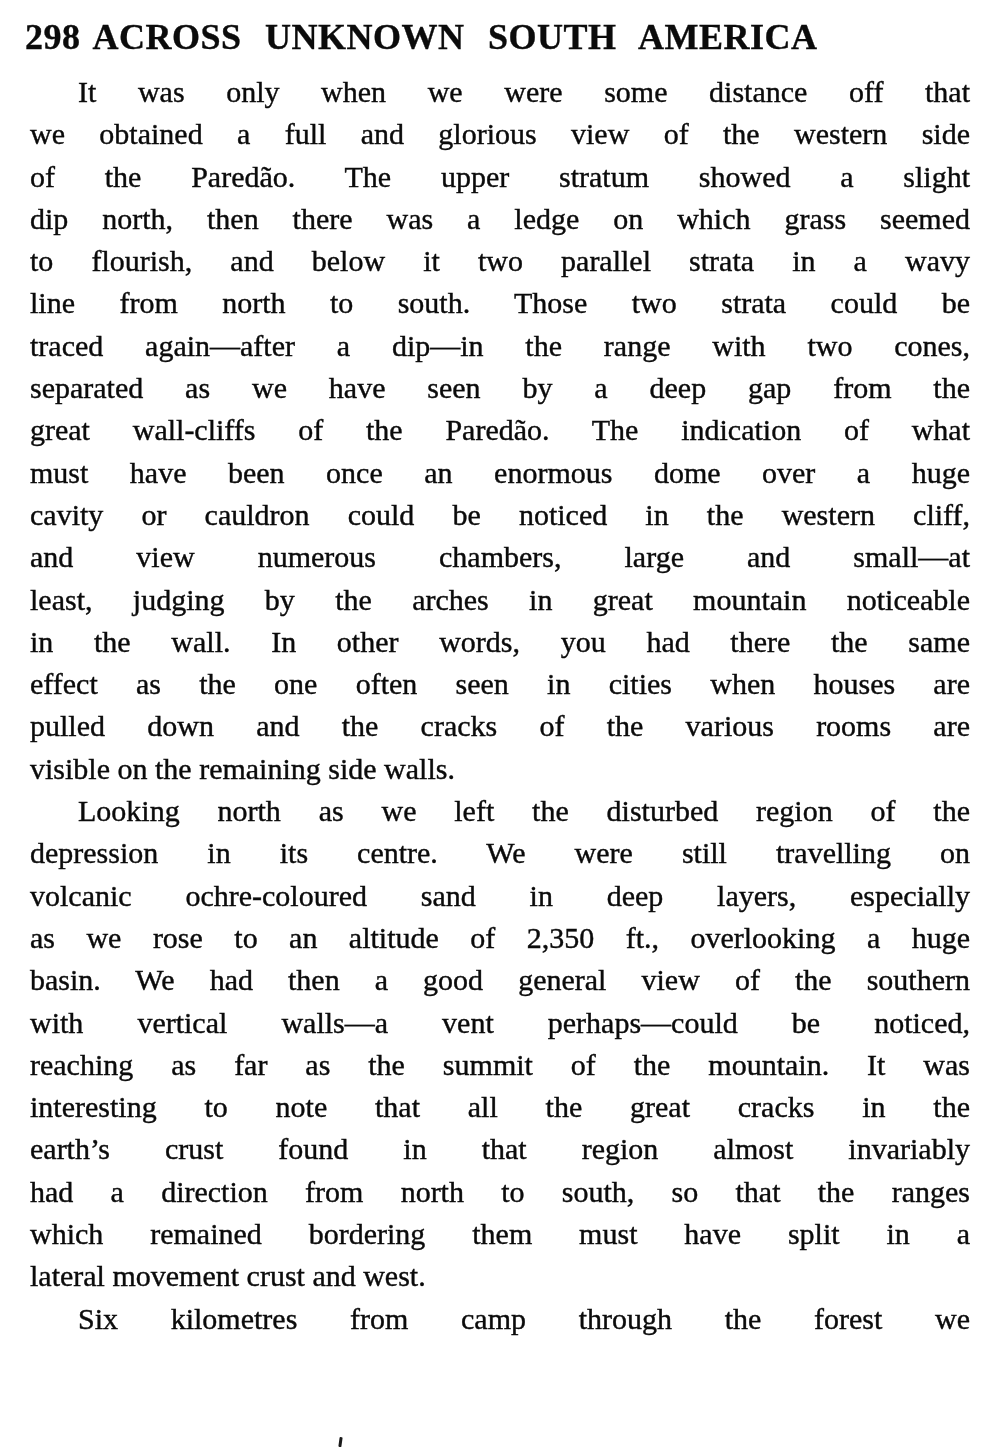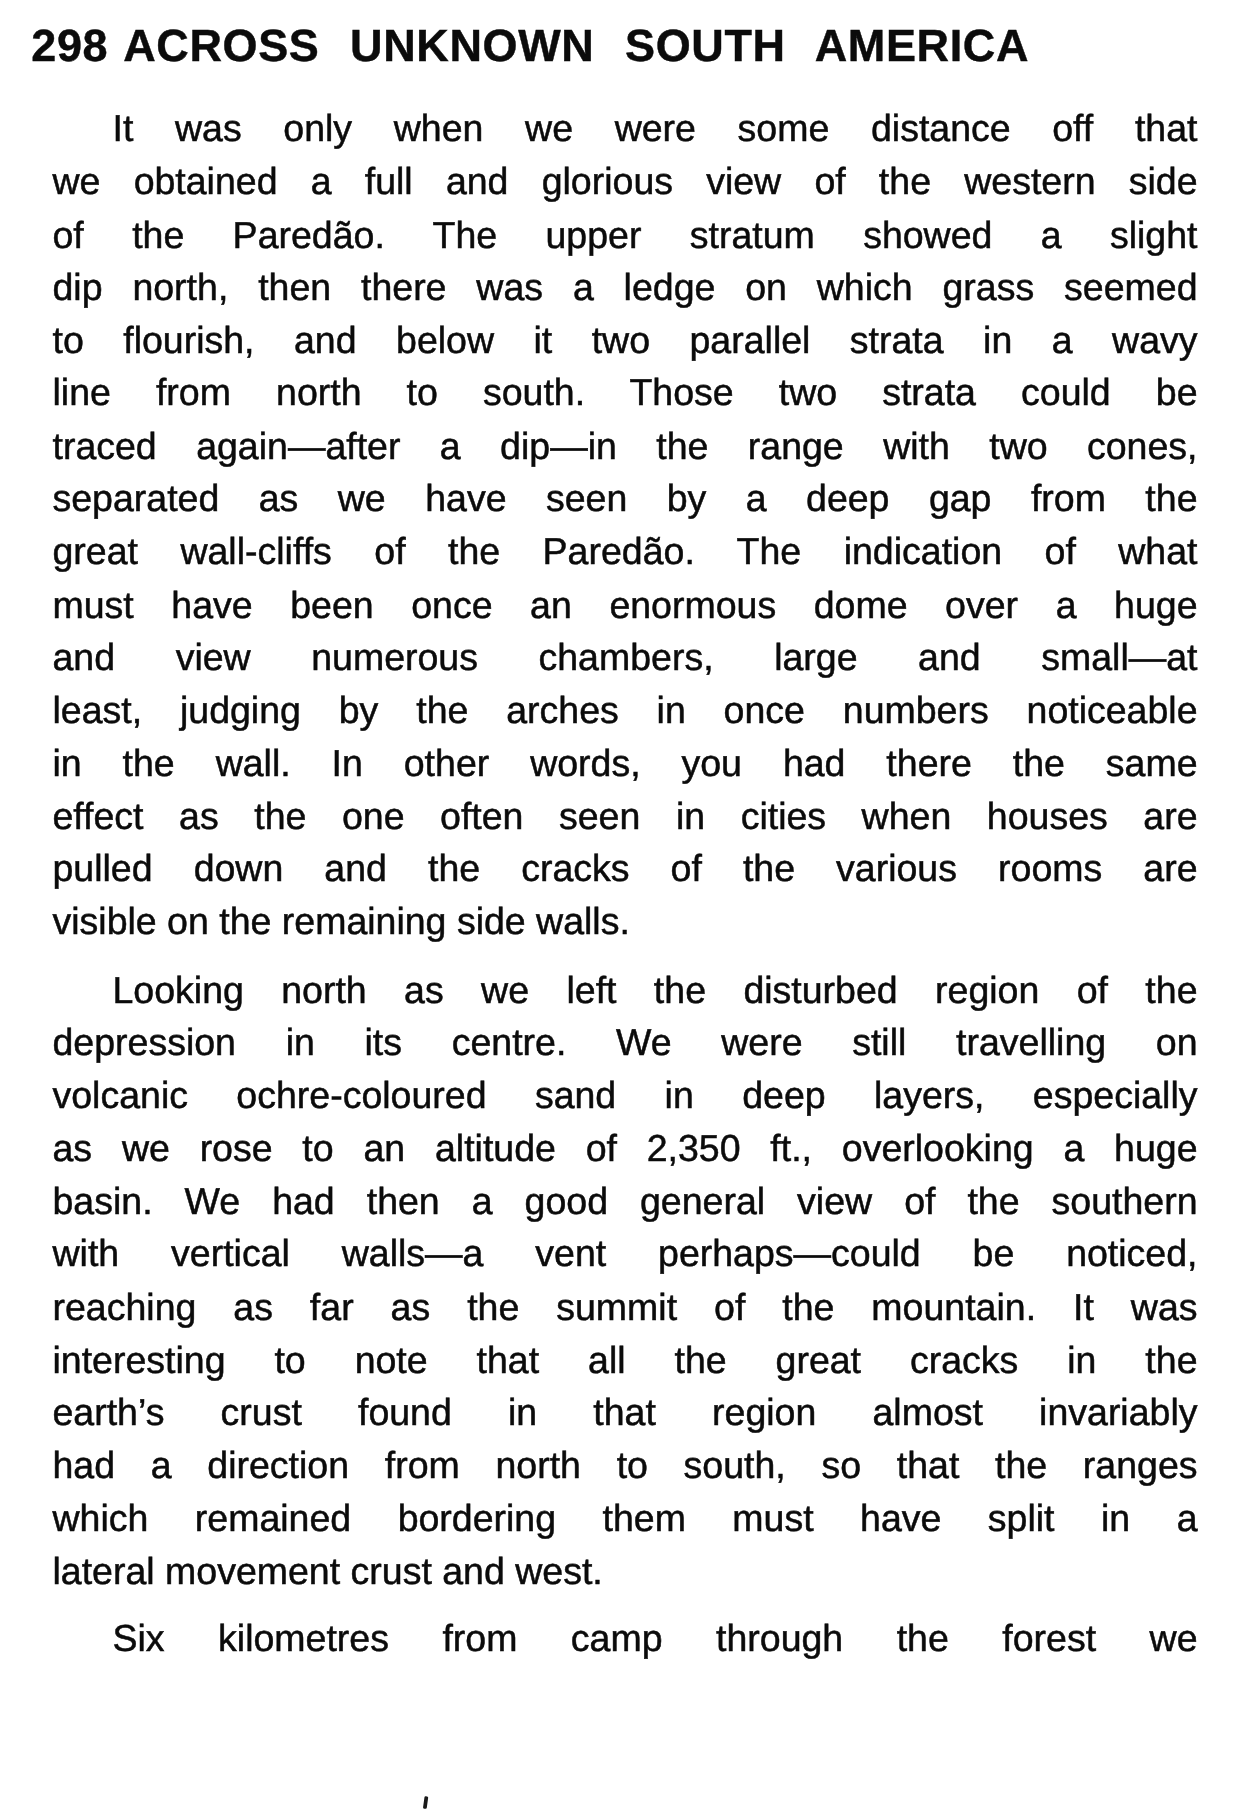--- a/index.html
+++ b/index.html
@@ -9,21 +9,21 @@
     height: 1454px;
     background: #ffffff;
     overflow: hidden;
   }
   .page {
     position: relative;
     width: 1000px;
     height: 1454px;
     background: #ffffff;
     color: #0b0b0b;
-    font-family: Liberation Sans, sans-serif;
+    font-family: Liberation Serif, serif;
   }
   .running-header {
     position: absolute;
     top: 16px;
     left: 25px;
     right: 30px;
     font-size: 36px;
     font-weight: bold;
     letter-spacing: 0.5px;
     word-spacing: 14px;
@@ -34,21 +34,21 @@
     margin-right: 12px;
   }
   .body-text {
     position: absolute;
     top: 71px;
     left: 30px;
     width: 940px;
     font-size: 30px;
     -webkit-text-stroke: 0.4px #0b0b0b;
   }
-  .paragraph { margin: 12px; }
+  .paragraph { margin: 0; }
   .line {
     line-height: 42.3px;
     text-align: justify;
     text-align-last: justify;
     white-space: normal;
   }
   .line.indent { text-indent: 48px; }
   .line.final  { text-align-last: left; }
   .ink-speck {
     position: absolute;
@@ -75,22 +75,23 @@
         <div class="line indent">It was only when we were some distance off that</div>
         <div class="line">we obtained a full and glorious view of the western side</div>
         <div class="line">of the Paredão.  The upper stratum showed a slight</div>
         <div class="line">dip north, then there was a ledge on which grass seemed</div>
         <div class="line">to flourish, and below it two parallel strata in a wavy</div>
         <div class="line">line from north to south.  Those two strata could be</div>
         <div class="line">traced again—after a dip—in the range with two cones,</div>
         <div class="line">separated as we have seen by a deep gap from the</div>
         <div class="line">great wall-cliffs of the Paredão.  The indication of what</div>
         <div class="line">must have been once an enormous dome over a huge</div>
+        <div class="line">cavity or cauldron could be noticed in the western cliff,</div>
         <div class="line">and view numerous chambers, large and small—at</div>
-        <div class="line">least, judging by the arches in once numbers noticeable</div>
+        <div class="line">least, judging by the arches in great mountain noticeable</div>
         <div class="line">in the wall.  In other words, you had there the same</div>
         <div class="line">effect as the one often seen in cities when houses are</div>
         <div class="line">pulled down and the cracks of the various rooms are</div>
         <div class="line final">visible on the remaining side walls.</div>
       </div>
       <div class="paragraph">
         <div class="line indent">Looking north as we left the disturbed region of the</div>
         <div class="line">depression in its centre.  We were still travelling on</div>
         <div class="line">volcanic ochre-coloured sand in deep layers, especially</div>
         <div class="line">as we rose to an altitude of 2,350 ft., overlooking a huge</div>

